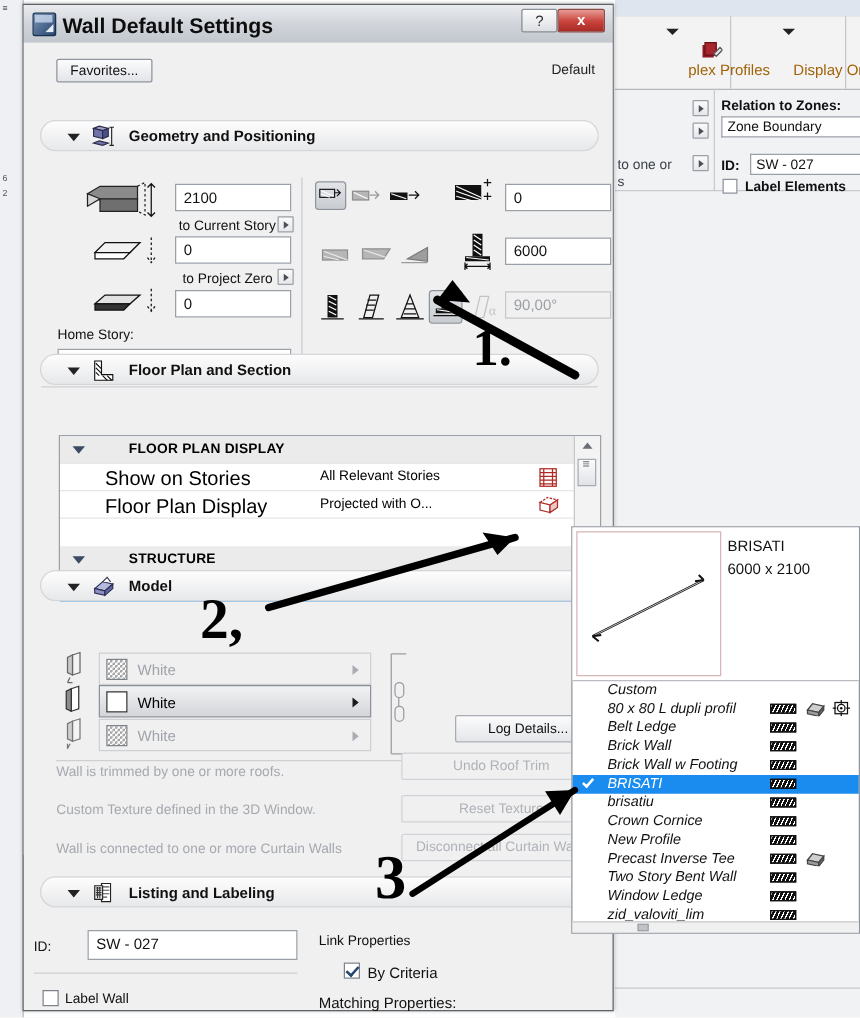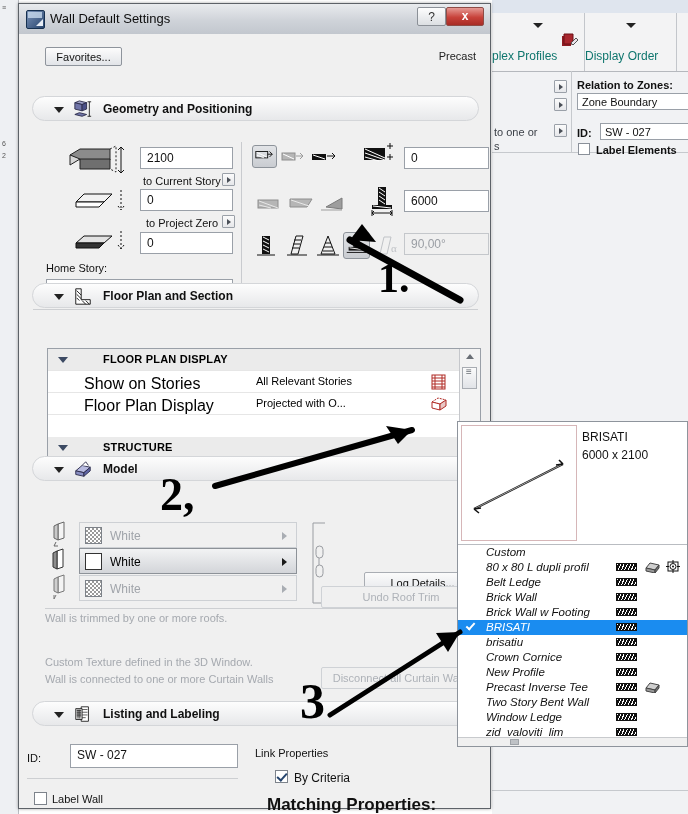--- a/index.html
+++ b/index.html
@@ -13,21 +13,21 @@
   #app-bg{position:absolute;inset:0;background:#ffffff;}
   .bg-leftstrip{position:absolute;left:0;top:0;width:18px;height:814px;background:#eef0f3;border-right:1px solid #b9bcc2;}
   .bg-leftstrip .mini{position:absolute;font-size:7px;color:#555;left:2px;}
 
   .bg-right{position:absolute;left:492px;top:0;width:196px;height:814px;background:#f1f2f4;}
   .bg-topbar{position:absolute;left:492px;top:0;width:196px;height:13px;background:#dfe5ee;border-bottom:1px solid #aab0ba;}
   .bg-toolbar{position:absolute;left:492px;top:13px;width:196px;height:58px;background:#f3f3f4;border-bottom:1px solid #b5b8bd;}
   .tb-cell{position:absolute;top:0;height:58px;border-right:1px solid #c3c6cb;box-sizing:border-box;}
   .tb-arrow{position:absolute;left:50%;top:10px;transform:translateX(-50%);
     width:0;height:0;border-left:5px solid transparent;border-right:5px solid transparent;border-top:5px solid #222;}
-  .tb-label{position:absolute;bottom:8px;left:0;width:100%;text-align:left;font-size:12px;color:#0f766e;white-space:nowrap;}
+  .tb-label{position:absolute;bottom:8px;left:0;width:100%;text-align:right;font-size:12px;color:#a16207;white-space:nowrap;padding-left:32px;}
   .tb-icon{position:absolute;right:6px;top:20px;width:18px;height:18px;}
 
   .bg-panelrow{position:absolute;font-size:11px;color:#111;text-align:center;}
   .bg-divider{position:absolute;background:#c6c9cd;}
   .arrowbtn{width:13px;height:13px;border:1px solid #9aa0a8;background:linear-gradient(#fbfbfb,#e6e7ea);
     box-sizing:border-box;position:relative;border-radius:1px;}
   .arrowbtn:after{content:"";position:absolute;left:4px;top:3px;border-top:3px solid transparent;
     border-bottom:3px solid transparent;border-left:4px solid #4a4f57;}
   .bg-field{position:absolute;background:#fff;border:1px solid #9aa0a8;box-sizing:border-box;
     font-size:11px;padding:2px 4px;color:#111;}
@@ -36,21 +36,21 @@
   
   #dialog{position:absolute;left:18px;top:3px;width:473px;height:806px;
     background:#f0f0f0;border:1px solid #5d6268;box-shadow:0 0 3px rgba(0,0,0,.35);box-sizing:border-box;}
   .titlebar{position:absolute;left:0;top:0;width:471px;height:30px;
     background:linear-gradient(#e9ebee,#cfd3d9 55%,#c2c7ce);border-bottom:1px solid #9aa0a8;}
   .title-icon{position:absolute;left:7px;top:6px;width:17px;height:17px;
     background:linear-gradient(135deg,#7b93b8,#28456e);border:1px solid #16304f;border-radius:2px;overflow:hidden;}
   .title-icon:before{content:"";position:absolute;left:1px;top:1px;width:14px;height:6px;background:#cfe0f2;opacity:.75;}
   .title-icon:after{content:"";position:absolute;left:9px;top:8px;width:7px;height:7px;
     background:#e8eef6;clip-path:polygon(0 100%,100% 0,100% 100%);}
-  .title-text{position:absolute;left:31px;top:7px;font-size:13px;color:#0d0d0d;font-weight:400;}
+  .title-text{position:absolute;left:31px;top:7px;font-size:17px;color:#0d0d0d;font-weight:700;}
   .btn-help{position:absolute;right:44px;top:3px;width:29px;height:19px;border:1px solid #8b9097;border-radius:2px;
     background:linear-gradient(#fdfdfd,#dcdfe3);color:#333;font-size:12px;text-align:center;line-height:18px;box-sizing:border-box;}
   .btn-close{position:absolute;right:6px;top:3px;width:38px;height:19px;border:1px solid #8e4b45;border-radius:2px;
     background:linear-gradient(#e69a94,#c8423a 55%,#a82c26);color:#fff;font-size:12px;font-weight:bold;text-align:center;line-height:17px;box-sizing:border-box;}
 
   .dlg-body{position:absolute;left:0;top:30px;width:471px;height:650px;background:#f0f0f0;}
   .btn-fav{position:absolute;left:26px;top:13px;width:77px;height:19px;border:1px solid #8e949c;border-radius:2px;
     background:linear-gradient(#fcfcfc,#e2e4e8);font-size:11px;text-align:center;line-height:18px;color:#111;box-sizing:border-box;}
   .lbl-default{position:absolute;right:14px;top:16px;font-size:11px;color:#222;}
 
@@ -203,21 +203,21 @@
   <div class="titlebar">
     <div class="title-icon"></div>
     <div class="title-text">Wall Default Settings</div>
     <div class="btn-help">?</div>
     <div class="btn-close">x</div>
   </div>
 
   <div class="dlg-body">
 
     <div class="btn-fav">Favorites...</div>
-    <div class="lbl-default">Precast</div>
+    <div class="lbl-default">Default</div>
 
     <div class="section" style="top:62px;">
       <div class="sec-tri"></div>
       <svg class="sec-icon" viewBox="0 0 22 21">
         <path d="M2 3l5-2 8 2-5 2z" fill="#9fa3c9" stroke="#2b2b4a"></path>
         <path d="M2 3v7l8 2V5z" fill="#6f74a8" stroke="#2b2b4a"></path>
         <path d="M10 5l5-2v7l-5 2z" fill="#4b5087" stroke="#2b2b4a"></path>
         <path d="M2 16l5-2 8 2-5 2z" fill="#6f74a8" stroke="#2b2b4a"></path>
         <path d="M18 2v16M16 2h4M16 18h4" stroke="#222" fill="none"></path>
       </svg>
@@ -441,23 +441,24 @@
       <rect x="9" y="26" width="7" height="12" rx="3.5" fill="none" stroke="#9a9da2"></rect>
       <rect x="9" y="45" width="7" height="12" rx="3.5" fill="none" stroke="#9a9da2"></rect>
       <path d="M12 38v7" stroke="#9a9da2"></path>
     </svg>
 
     <div class="btn-g" style="left:345px;top:538px;width:117px;">Log Details...</div>
 
     <div class="hr" style="left:26px;top:574px;width:436px;"></div>
 
     <div class="note" style="left:26px;top:578px;">Wall is trimmed by one or more roofs.</div>
-    <div class="btn-g dis" style="left:302px;top:552px;width:160px;">Undo Roof Trim</div>
-
-    <div class="note" style="left:26px;top:608px;margin-top:14px;">Custom Texture defined in the 3D Window.</div>
+    <div class="btn-g dis" style="left:302px;top:568px;width:160px;">Undo Roof Trim</div>
+
+    <div class="note" style="left:26px;top:608px;">Custom Texture defined in the 3D Window.</div>
+    <div class="btn-g dis" style="left:302px;top:602px;width:160px;">Reset Texture</div>
 
     <div class="note" style="left:26px;top:639px;">Wall is connected to one or more Curtain Walls</div>
     <div class="btn-g dis" style="left:302px;top:633px;width:160px;">Disconnect all Curtain Walls</div>
 
     <div class="section" style="top:667px;">
       <div class="sec-tri"></div>
       <svg class="sec-icon" viewBox="0 0 22 21">
         <path d="M9 2h8v16H9z" fill="#fff" stroke="#222"></path>
         <path d="M10 5h6M10 8h6M10 11h6M10 14h4" stroke="#555"></path>
         <path d="M3 4h7v12H3z" fill="#eaeaea" stroke="#222"></path>
@@ -468,21 +469,21 @@
 
     <div class="geo-lab" style="left:8px;top:718px;">ID:</div>
     <div class="geo-field" style="left:51px;top:710px;width:168px;height:24px;font-size:12px;">SW - 027</div>
     <div class="hr" style="left:8px;top:744px;width:211px;"></div>
     <div class="chk" style="left:15px;top:758px;"></div>
     <div class="geo-lab" style="left:33px;top:759px;">Label Wall</div>
 
     <div class="geo-lab" style="left:236px;top:713px;">Link Properties</div>
     <div class="chk on" style="left:256px;top:736px;"></div>
     <div class="geo-lab" style="left:275px;top:737px;font-size:12px;">By Criteria</div>
-    <div class="geo-lab" style="left:236px;top:761px;font-weight:bold;font-size:17px;margin-left:12px;">Matching Properties:</div>
+    <div class="geo-lab" style="left:236px;top:761px;font-weight:normal;font-size:12px;">Matching Properties:</div>
 
   </div>
 </div>
 
 <div id="dropdown">
   <div class="dd-preview">
     <div class="dd-thumb">
       <svg viewBox="0 0 114 114" width="114" height="114">
         <path d="M12 83 L101 38" stroke="#111" stroke-width="2" fill="none"></path>
         <path d="M12 83 L101 38" stroke="#fff" stroke-width="0.6" fill="none"></path>

